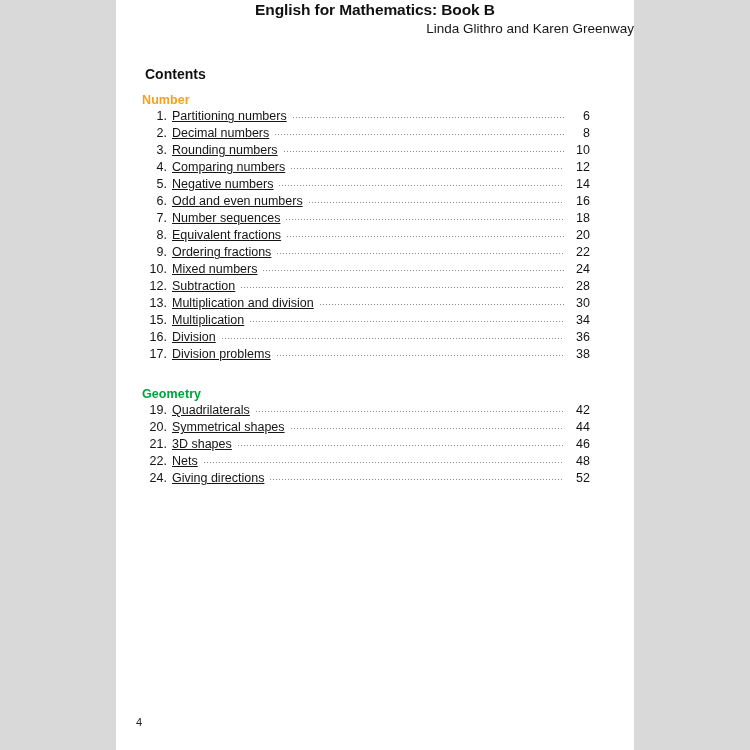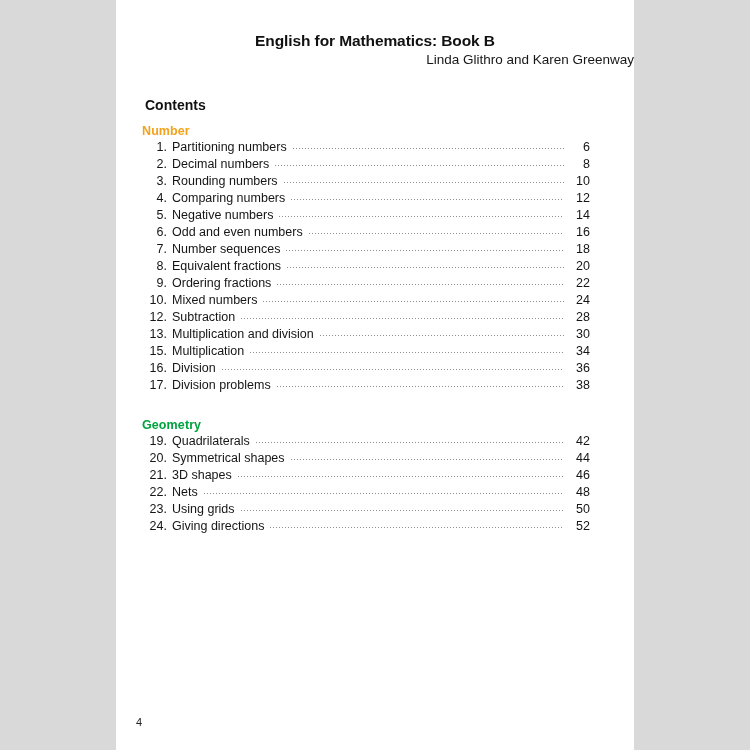--- a/index.html
+++ b/index.html
@@ -24,21 +24,20 @@
   }
 
   .page-inner {
     position: relative;
     width: 100%;
     height: 100%;
   }
 
   
   .title-block {
-    padding-top: 31px;
     text-align: center;
   }
   .book-title {
     font-size: 15.5px;
     font-weight: bold;
     color: #111111;
     letter-spacing: -0.1px;
     line-height: 1.25;
   }
   .book-authors {
@@ -83,20 +82,21 @@
   }
   .toc-num {
     width: 25px;
     text-align: right;
     flex: 0 0 25px;
     white-space: nowrap;
   }
   .toc-label {
     margin-left: 5px;
     white-space: nowrap;
+    text-decoration: underline;
   }
   .toc-dots {
     flex: 1 1 auto;
     margin: 0 4px 0 5px;
     position: relative;
     height: 12px;
     overflow: hidden;
   }
   .toc-dots::after {
     content: "";
@@ -252,26 +252,20 @@
             <span class="toc-dots"></span>
             <span class="toc-page">46</span>
           </div>
           <div class="toc-row">
             <span class="toc-num">22.</span>
             <span class="toc-label">Nets</span>
             <span class="toc-dots"></span>
             <span class="toc-page">48</span>
           </div>
           <div class="toc-row">
-            <span class="toc-num">23.</span>
-            <span class="toc-label">Using grids</span>
-            <span class="toc-dots"></span>
-            <span class="toc-page">50</span>
-          </div>
-          <div class="toc-row">
             <span class="toc-num">24.</span>
             <span class="toc-label">Giving directions</span>
             <span class="toc-dots"></span>
             <span class="toc-page">52</span>
           </div>
         </div>
       </div>
 
     <div class="folio">4</div>
 

